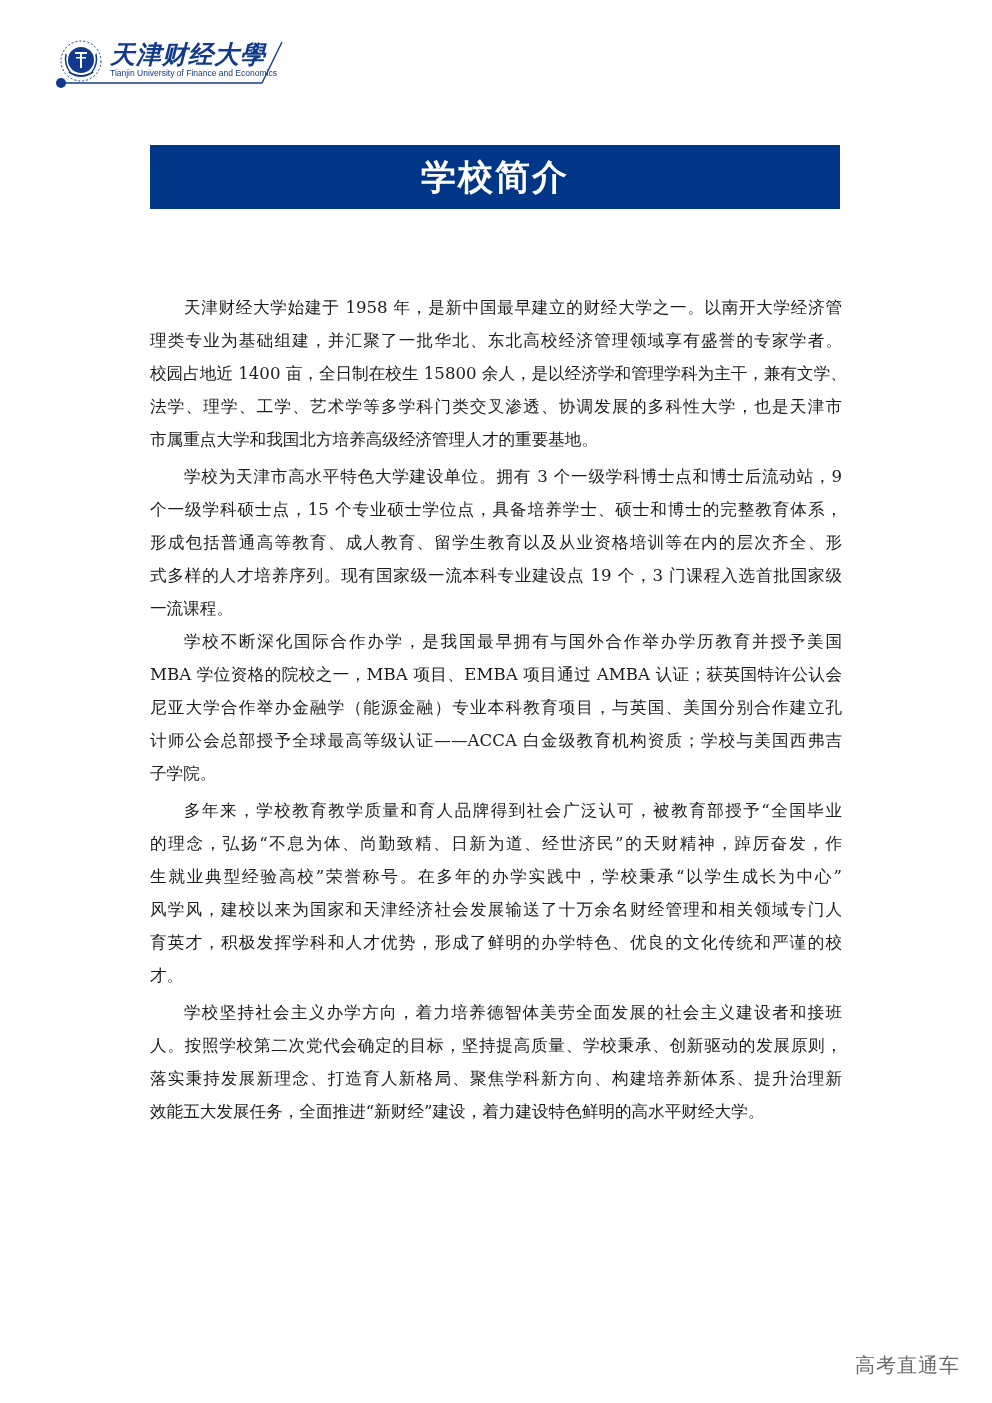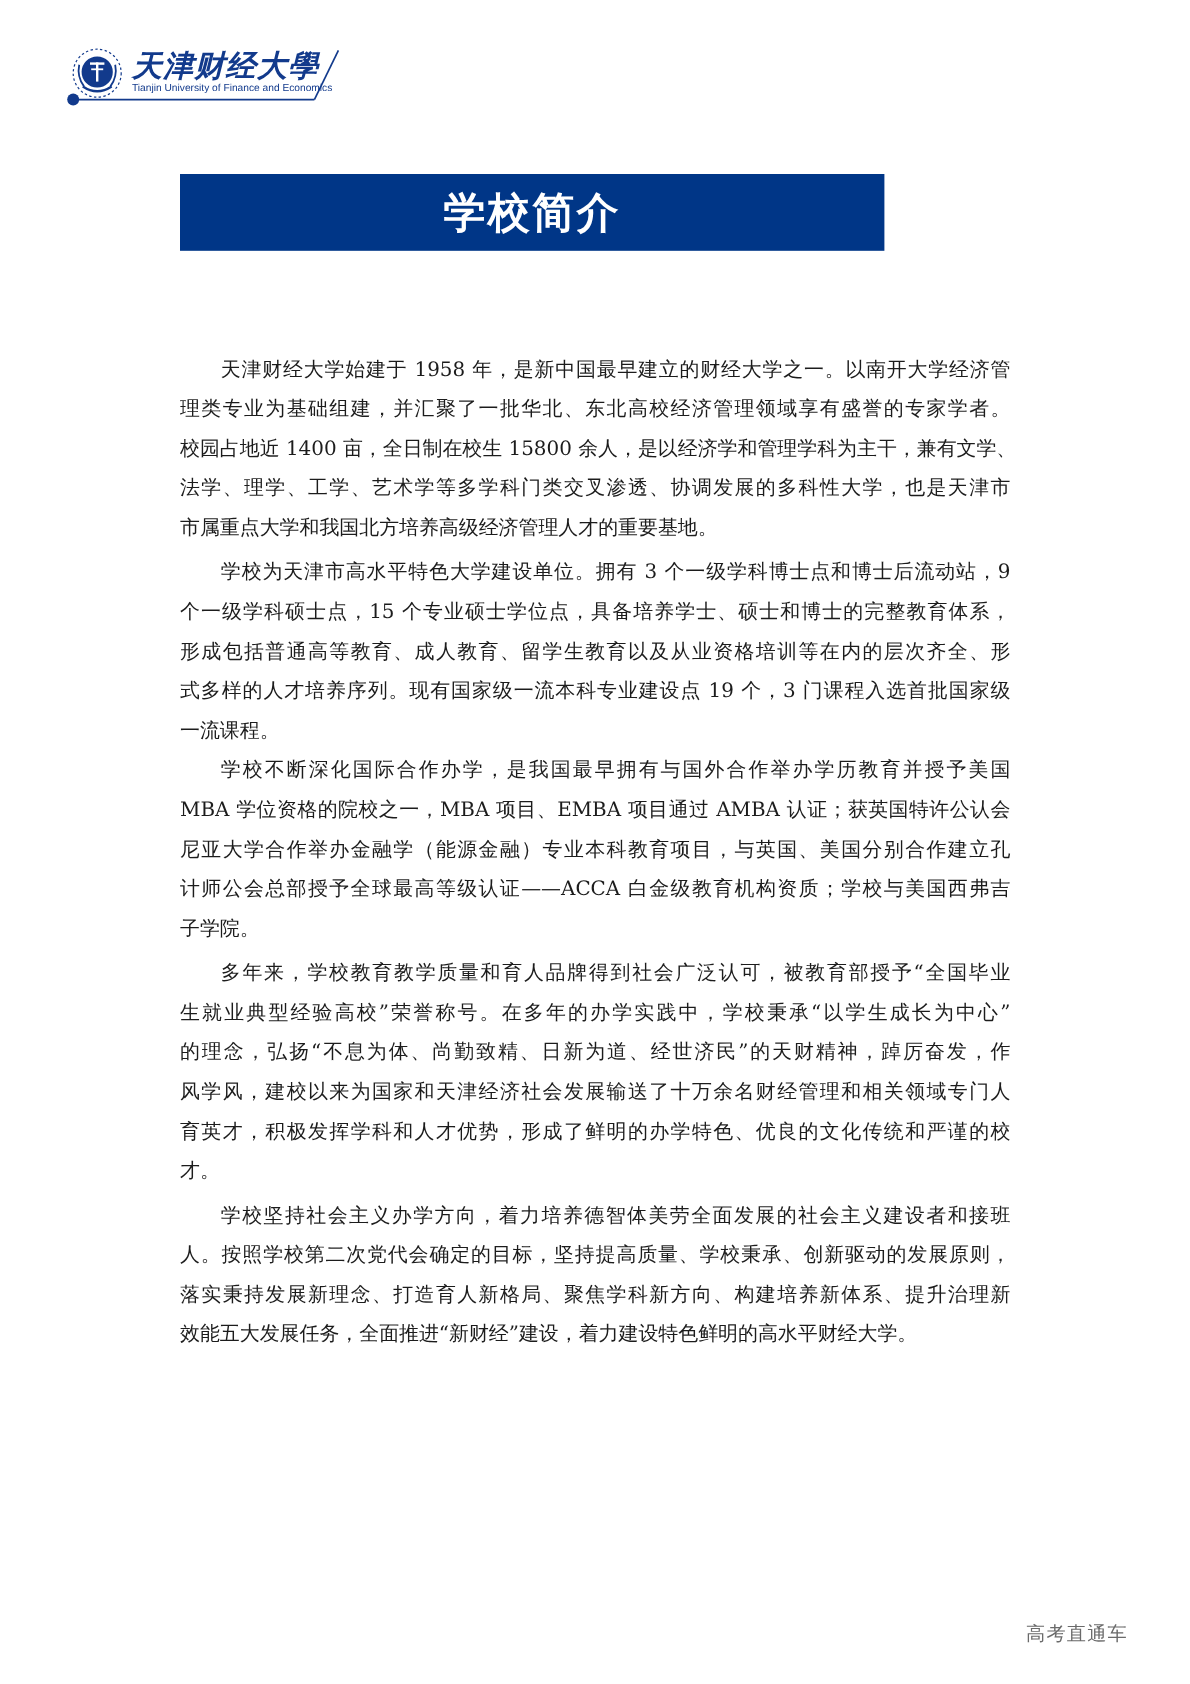--- a/index.html
+++ b/index.html
@@ -7,31 +7,31 @@
     body { position: relative; font-family: "DejaVu Serif", "Liberation Serif", serif; color: #1a1a1a; }
 
     .header { position: absolute; left: 0; top: 0; width: 837px; height: 100px; }
     .header svg.deco { position: absolute; left: 0; top: 0; }
     .logo-emblem { position: absolute; left: 60px; top: 40px; width: 42px; height: 42px; }
     .logo-cn { position: absolute; left: 110px; top: 38px; font-family: "DejaVu Serif", serif; font-weight: bold;
       font-size: 25px; color: #123a8c; letter-spacing: 1px; white-space: nowrap; font-style: italic; }
     .logo-en { position: absolute; left: 110px; top: 68px; font-family: "Liberation Sans", sans-serif;
       font-size: 8.5px; color: #123a8c; white-space: nowrap; }
 
-    .title-banner { position: absolute; left: 150px; top: 145px; width: 587px; height: 64px; background: #003687;
+    .title-banner { position: absolute; left: 150px; top: 145px; width: 690px; height: 64px; background: #003687;
       display: flex; align-items: center; justify-content: center; }
     .title-banner span { color: #ffffff; font-family: "DejaVu Sans", sans-serif; font-weight: bold; font-size: 35px; letter-spacing: 2px; }
 
     .content { position: absolute; left: 150px; top: 243px; width: 692px; }
     .para { font-size: 16.6px; line-height: 33px; text-align: justify; text-indent: 2em; color: #1c1c1c; }
     .para .line { display: block; white-space: nowrap; text-align: justify; text-align-last: justify; text-indent: 0; }
     .para .line.first { padding-left: 34px; }
     .para .line.last { text-align-last: left; }
 
-    .watermark { position: absolute; left: 855px; top: 1352px; font-family: "DejaVu Sans", sans-serif; font-size: 16px; color: #6a6a6a; letter-spacing: 1px; }
+    .watermark { position: absolute; left: 855px; top: 1352px; font-family: "DejaVu Sans", sans-serif; font-size: 20px; color: #6a6a6a; letter-spacing: 1px; }
   </style>
 </head>
 <body>
 
 <div class="header">
   <svg class="deco" width="992" height="100" viewBox="0 0 992 100">
     <defs>
       <linearGradient id="lg" x1="0" x2="1" y1="0" y2="0">
         <stop offset="0" stop-color="#1d3f8e"></stop>
         <stop offset="0.5" stop-color="#7a93c6"></stop>
@@ -77,22 +77,22 @@
   </p>
   <p class="para" style="margin-top:0;">
     <span class="line first">学校不断深化国际合作办学，是我国最早拥有与国外合作举办学历教育并授予美国</span>
     <span class="line">MBA 学位资格的院校之一，MBA 项目、EMBA 项目通过 AMBA 认证；获英国特许公认会</span>
     <span class="line">尼亚大学合作举办金融学（能源金融）专业本科教育项目，与英国、美国分别合作建立孔</span>
     <span class="line">计师公会总部授予全球最高等级认证——ACCA 白金级教育机构资质；学校与美国西弗吉</span>
     <span class="line last">子学院。</span>
   </p>
   <p class="para" style="margin-top:4px;">
     <span class="line first">多年来，学校教育教学质量和育人品牌得到社会广泛认可，被教育部授予“全国毕业</span>
+    <span class="line">的理念，弘扬“不息为体、尚勤致精、日新为道、经世济民”的天财精神，踔厉奋发，作</span>
     <span class="line">生就业典型经验高校”荣誉称号。在多年的办学实践中，学校秉承“以学生成长为中心”</span>
-    <span class="line">的理念，弘扬“不息为体、尚勤致精、日新为道、经世济民”的天财精神，踔厉奋发，作</span>
     <span class="line">风学风，建校以来为国家和天津经济社会发展输送了十万余名财经管理和相关领域专门人</span>
     <span class="line">育英才，积极发挥学科和人才优势，形成了鲜明的办学特色、优良的文化传统和严谨的校</span>
     <span class="line last">才。</span>
   </p>
   <p class="para" style="margin-top:4px;">
     <span class="line first">学校坚持社会主义办学方向，着力培养德智体美劳全面发展的社会主义建设者和接班</span>
     <span class="line">人。按照学校第二次党代会确定的目标，坚持提高质量、学校秉承、创新驱动的发展原则，</span>
     <span class="line">落实秉持发展新理念、打造育人新格局、聚焦学科新方向、构建培养新体系、提升治理新</span>
     <span class="line last">效能五大发展任务，全面推进“新财经”建设，着力建设特色鲜明的高水平财经大学。</span>
   </p>

